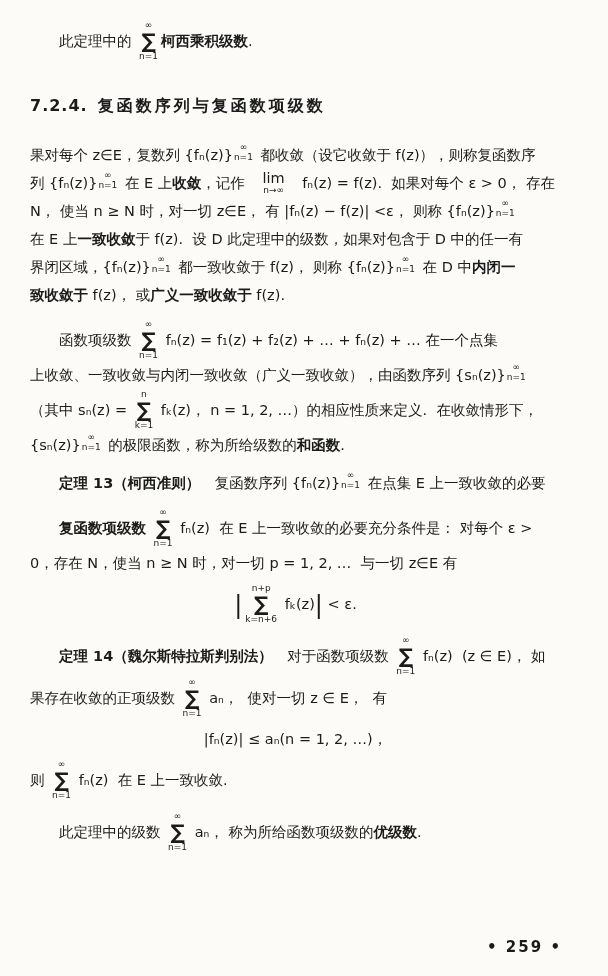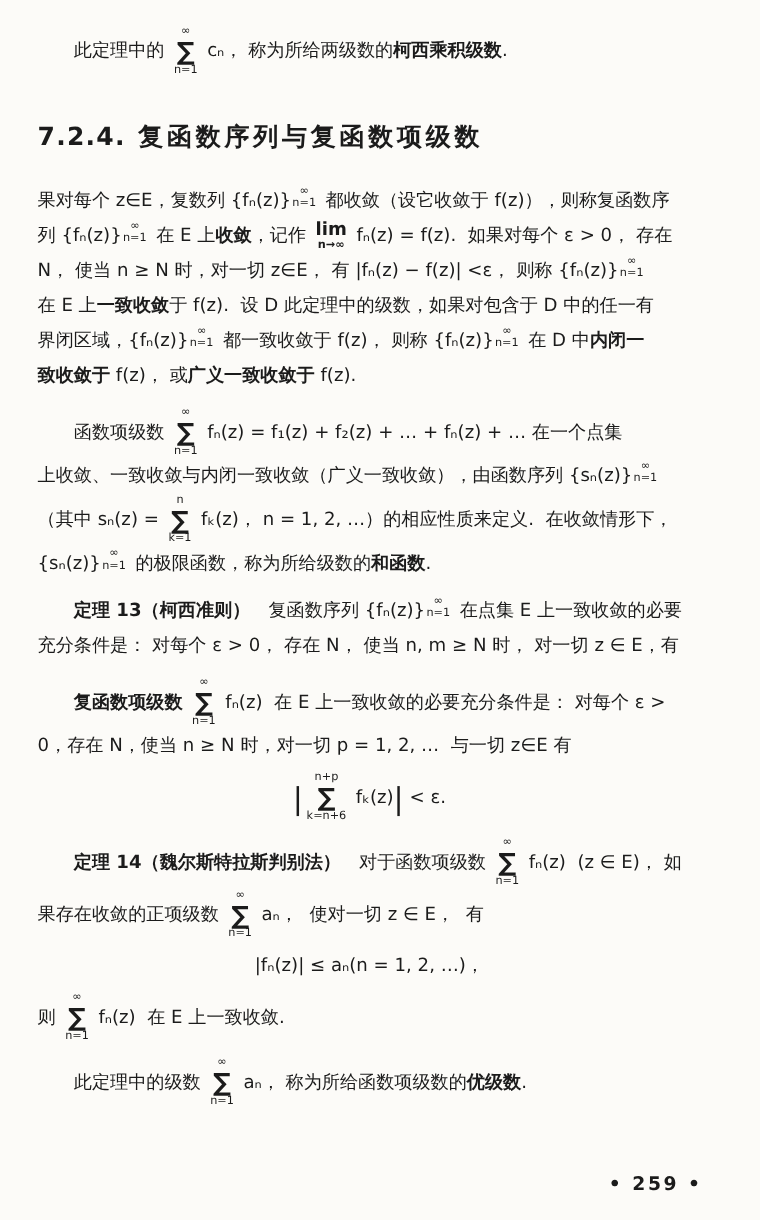--- a/index.html
+++ b/index.html
@@ -21,35 +21,35 @@
   }
   .tline .seg{flex-shrink:0;}
   .ind{padding-left:2em;}
   .ctr{justify-content:center;padding-right:2em;margin:6px 0;}
   .bold{font-weight:bold;}
   .big{font-size:24px;font-weight:400;transform:translateY(1px);}
   .sum{display:inline-flex;flex-direction:column;align-items:center;line-height:1;margin:1px 3px;}
   .sum-top,.sum-bot{font-size:9px;letter-spacing:0;}
   .sum-sig{font-size:20px;font-weight:600;padding:1px 0;}
   .stk{display:inline-flex;flex-direction:column;align-items:center;line-height:1.1;font-size:9px;margin:0 3px 0 1px;transform:translateY(-2px);}
-  .und{display:inline-flex;flex-direction:column;align-items:center;line-height:1;margin:0 3px;font-weight:bold;}
+  .und{display:inline-flex;flex-direction:column;align-items:center;line-height:1;margin:0 13px;}
   .und-top{font-size:14.5px;}
   .und-bot{font-size:9px;}
-  .heading{font-size:20px;font-weight:bold;margin:34px 0 24px 0;letter-spacing:1px;}
+  .heading{font-size:16px;font-weight:bold;margin:34px 0 24px 0;letter-spacing:1px;}
   .heading .title{letter-spacing:3px;margin-left:10px;}
   .intro{margin-top:6px;margin-bottom:4px;}
   .pagenum{position:absolute;right:46px;bottom:20px;font-weight:bold;font-size:15px;letter-spacing:2px;}
 </style>
 </head>
 <body>
 
 <div class="page">
 
   <section class="blk intro">
-      <div class="tline ind"><span class="seg">此定理中的 </span><span class="sum"><span class="sum-top">∞</span><span class="sum-sig">∑</span><span class="sum-bot">n=1</span></span><span class="seg"> cₙ， 称为所给两级数的</span><span class="seg bold">柯西乘积级数</span><span class="seg">.</span></div>
+      <div class="tline ind"><span class="seg">此定理中的 </span><span class="sum"><span class="sum-top">∞</span><span class="sum-sig">∑</span><span class="sum-bot">n=1</span></span><span class="seg bold">柯西乘积级数</span><span class="seg">.</span></div>
     </section>
 
   <h2 class="heading"><span>7.2.4.</span><span class="title">复函数序列与复函数项级数</span></h2>
 
   <section class="blk">
       <div class="tline"><span class="seg">果对每个 z∈E，复数列 {fₙ(z)}</span><span class="stk"><span class="stk-top">∞</span><span class="stk-bot">n=1</span></span><span class="seg"> 都收敛（设它收敛于 f(z)），则称复函数序</span></div>
       <div class="tline"><span class="seg">列 {fₙ(z)}</span><span class="stk"><span class="stk-top">∞</span><span class="stk-bot">n=1</span></span><span class="seg"> 在 E 上</span><span class="seg bold">收敛</span><span class="seg">，记作 </span><span class="und"><span class="und-top">lim</span><span class="und-bot">n→∞</span></span><span class="seg"> fₙ(z) = f(z).  如果对每个 ε &gt; 0， 存在</span></div>
       <div class="tline"><span class="seg">N， 使当 n ≥ N 时，对一切 z∈E， 有 |fₙ(z) − f(z)| &lt;ε， 则称 {fₙ(z)}</span><span class="stk"><span class="stk-top">∞</span><span class="stk-bot">n=1</span></span></div>
       <div class="tline"><span class="seg">在 E 上</span><span class="seg bold">一致收敛</span><span class="seg">于 f(z).  设 D 此定理中的级数，如果对包含于 D 中的任一有</span></div>
       <div class="tline"><span class="seg">界闭区域，{fₙ(z)}</span><span class="stk"><span class="stk-top">∞</span><span class="stk-bot">n=1</span></span><span class="seg"> 都一致收敛于 f(z)， 则称 {fₙ(z)}</span><span class="stk"><span class="stk-top">∞</span><span class="stk-bot">n=1</span></span><span class="seg"> 在 D 中</span><span class="seg bold">内闭一</span></div>
@@ -58,21 +58,20 @@
 
   <section class="blk">
       <div class="tline ind"><span class="seg">函数项级数 </span><span class="sum"><span class="sum-top">∞</span><span class="sum-sig">∑</span><span class="sum-bot">n=1</span></span><span class="seg"> fₙ(z) = f₁(z) + f₂(z) + … + fₙ(z) + … 在一个点集</span></div>
       <div class="tline"><span class="seg">上收敛、一致收敛与内闭一致收敛（广义一致收敛），由函数序列 {sₙ(z)}</span><span class="stk"><span class="stk-top">∞</span><span class="stk-bot">n=1</span></span></div>
       <div class="tline"><span class="seg">（其中 sₙ(z) = </span><span class="sum"><span class="sum-top">n</span><span class="sum-sig">∑</span><span class="sum-bot">k=1</span></span><span class="seg"> fₖ(z)， n = 1, 2, …）的相应性质来定义.  在收敛情形下，</span></div>
       <div class="tline"><span class="seg">{sₙ(z)}</span><span class="stk"><span class="stk-top">∞</span><span class="stk-bot">n=1</span></span><span class="seg"> 的极限函数，称为所给级数的</span><span class="seg bold">和函数</span><span class="seg">.</span></div>
     </section>
 
   <section class="blk">
       <div class="tline ind"><span class="seg bold">定理 13（柯西准则）</span><span class="seg">　复函数序列 {fₙ(z)}</span><span class="stk"><span class="stk-top">∞</span><span class="stk-bot">n=1</span></span><span class="seg"> 在点集 E 上一致收敛的必要</span></div>
-      <div class="tline"><span class="seg">充分条件是： 对每个 ε &gt; 0， 存在 N， 使当 n, m ≥ N 时， 对一切 z ∈ E，有</span></div>
     </section>
 
   <section class="blk">
       <div class="tline ind"><span class="seg bold">复函数项级数</span><span class="seg"> </span><span class="sum"><span class="sum-top">∞</span><span class="sum-sig">∑</span><span class="sum-bot">n=1</span></span><span class="seg"> fₙ(z)  在 E 上一致收敛的必要充分条件是： 对每个 ε &gt;</span></div>
       <div class="tline"><span class="seg">0，存在 N，使当 n ≥ N 时，对一切 p = 1, 2, …  与一切 z∈E 有</span></div>
       <div class="tline ctr"><span class="seg big">|</span><span class="sum"><span class="sum-top">n+p</span><span class="sum-sig">∑</span><span class="sum-bot">k=n+6</span></span><span class="seg"> fₖ(z)</span><span class="seg big">|</span><span class="seg"> &lt; ε.</span></div>
     </section>
 
   <section class="blk">
       <div class="tline ind"><span class="seg bold">定理 14（魏尔斯特拉斯判别法）</span><span class="seg">　对于函数项级数 </span><span class="sum"><span class="sum-top">∞</span><span class="sum-sig">∑</span><span class="sum-bot">n=1</span></span><span class="seg"> fₙ(z)  (z ∈ E)， 如</span></div>

